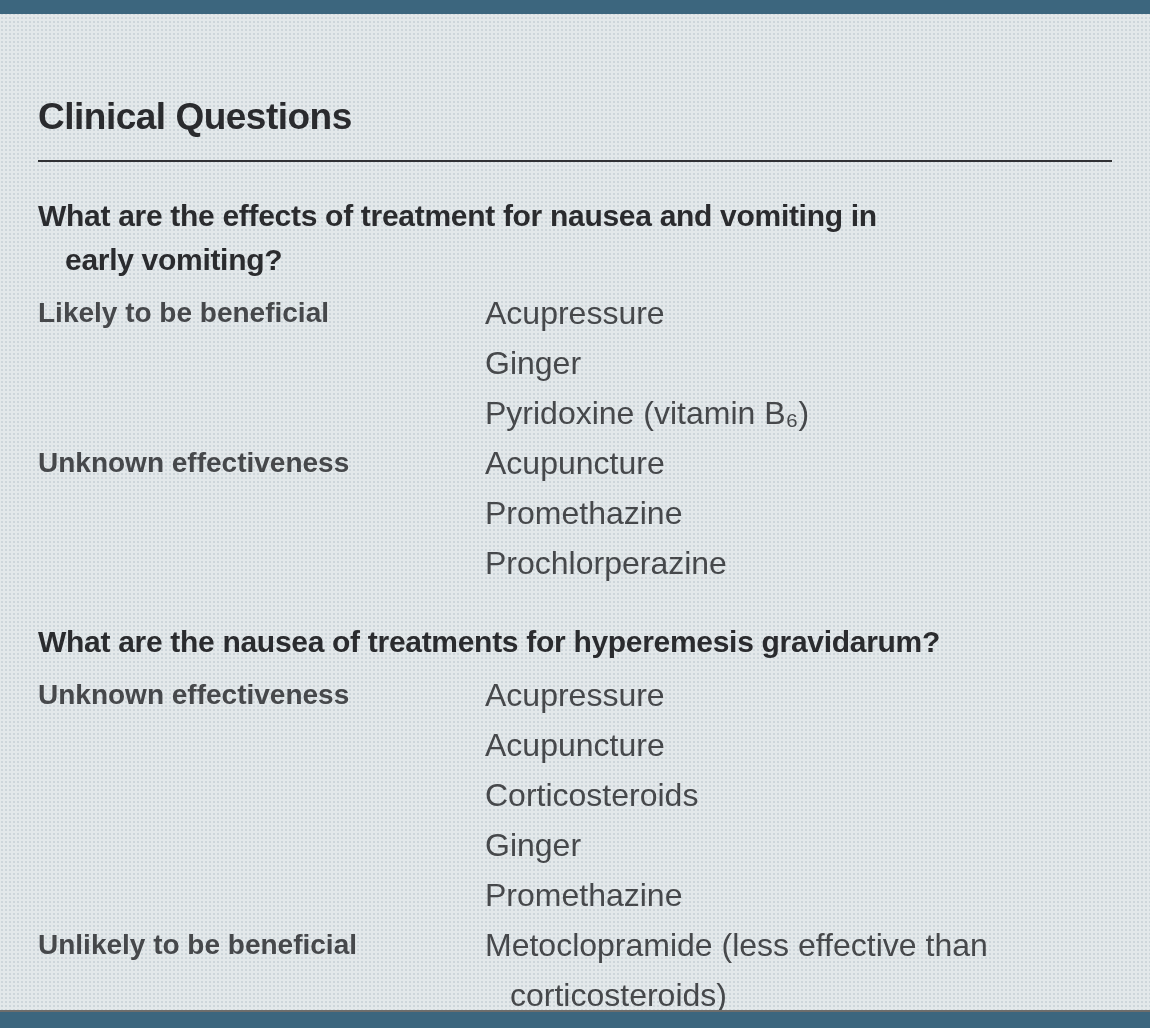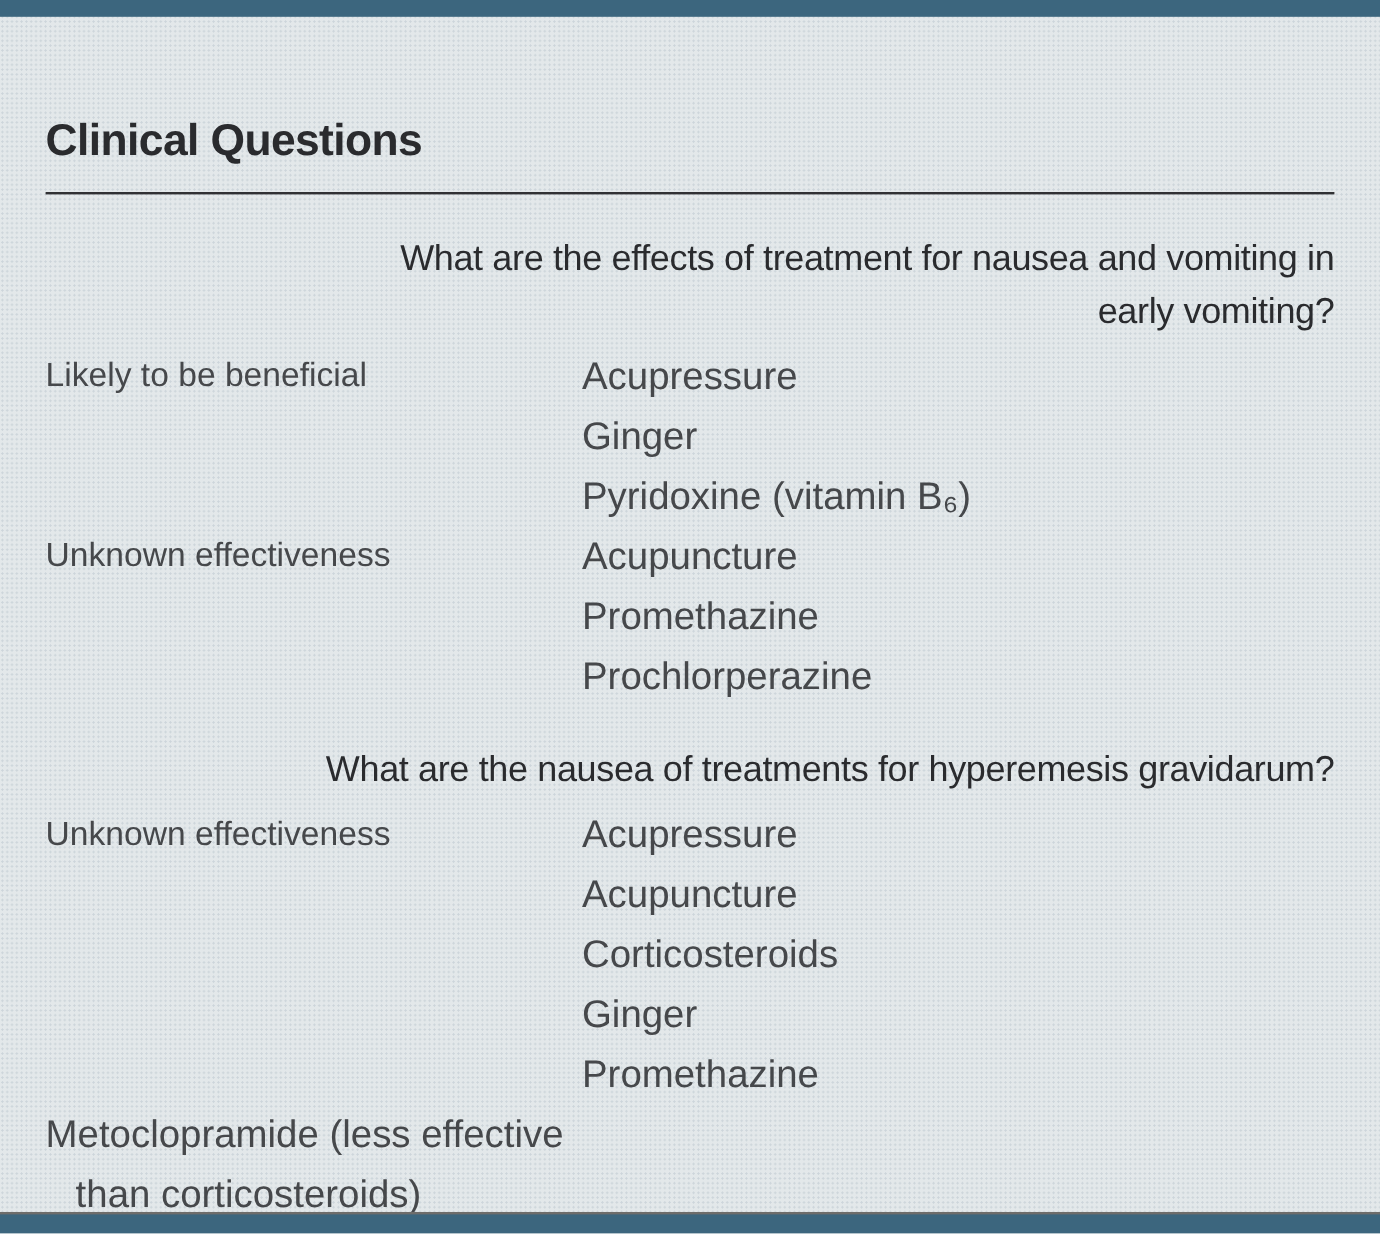--- a/index.html
+++ b/index.html
@@ -48,37 +48,37 @@
   .title-divider {
     border: none;
     height: 2px;
     background: #303134;
     margin: 20px 0 0 0;
   }
   .question {
     margin: 34px 0 6px 0;
     font-size: 30px;
     line-height: 44px;
-    font-weight: normal;
+    font-weight: bold;
     letter-spacing: -0.3px;
     color: #2A2B2E;
-    text-align: right;
   }
   .question:first-of-type { margin-top: 32px; }
   .qline { display: block; }
   .qline-cont { padding-left: 27px; }
   .group {
     display: grid;
     grid-template-columns: 447px 1fr;
     align-items: start;
   }
   .verdict {
     font-size: 28px;
     line-height: 50px;
     color: #46484B;
+    font-weight: bold;
   }
   .treatments {
     list-style: none;
     margin: 0;
     padding: 0;
   }
   .treatment {
     font-size: 32px;
     line-height: 50px;
     color: #46484B;
@@ -132,20 +132,21 @@
         <ul class="treatments">
           <li class="treatment">Acupressure</li>
           <li class="treatment">Acupuncture</li>
           <li class="treatment">Corticosteroids</li>
           <li class="treatment">Ginger</li>
           <li class="treatment">Promethazine</li>
         </ul>
       </div>
 
       <div class="group">
+        <div class="verdict">Unlikely to be beneficial</div>
         <ul class="treatments">
           <li class="treatment">Metoclopramide (less effective than corticosteroids)</li>
         </ul>
       </div>
     </section>
   </div>
 
   <div class="accent-bar-bottom"></div>
 </div>
 

